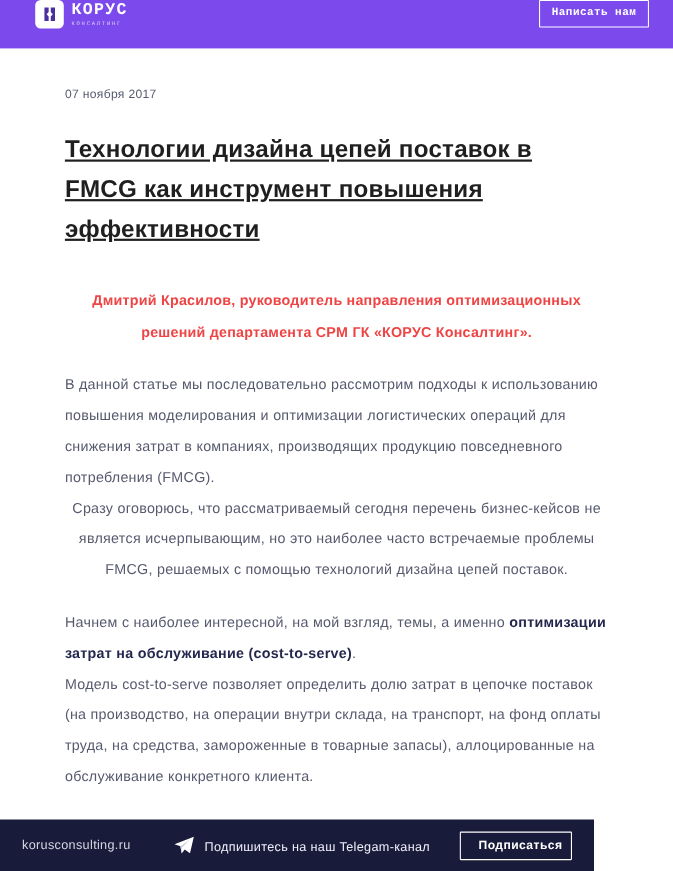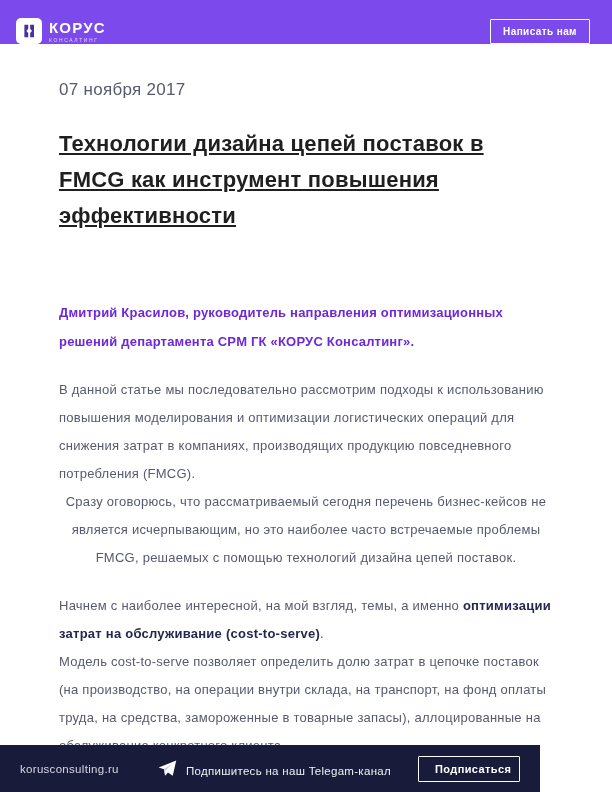--- a/index.html
+++ b/index.html
@@ -9,22 +9,23 @@
     font-family: "Liberation Sans", "DejaVu Sans", sans-serif;
     background: #ffffff;
     overflow: hidden;
   }
 
   
   .header {
     height: 44px;
     background: #7b49ec;
     display: flex;
-    align-items: flex-end;
-    padding: 0 22px 0 16px;
+    align-items: flex-start;
+    padding: 0 22px 0 32px;
+    font-family: Liberation Mono, monospace;
   }
   .logo { display: flex; align-items: center; gap: 7px; }
   .logo-mark {
     width: 26px; height: 26px;
     background: #ffffff;
     border-radius: 5px;
     display: flex; align-items: center; justify-content: center;
     flex-shrink: 0;
   }
   .logo-text { display: flex; flex-direction: column; line-height: 1; }
@@ -49,39 +50,40 @@
     width: 100px;
     text-align: center;
     cursor: pointer;
     border-radius: 1px;
   }
 
   
   .content { padding: 36px 59px 0 59px; }
   .date {
     color: #575a6e;
-    font-size: 17px;
+    font-size: 11px;
     letter-spacing: 0.3px;
   }
   .title {
     margin-top: 26px;
     color: #1f1f1f;
     font-size: 22px;
     line-height: 36px;
     font-weight: bold;
     letter-spacing: 0.2px;
     text-decoration: underline;
   }
   .author {
-    margin-top: 64px;
-    color: #6d28d9;
+    margin-top: 32px;
+    color: #ef4444;
     font-size: 13px;
     line-height: 29px;
     font-weight: bold;
     letter-spacing: 0.2px;
+    text-align: center;
   }
   .body-text p {
     color: #575a6e;
     font-size: 13px;
     line-height: 28px;
     letter-spacing: 0.25px;
   }
   .p1 { margin-top: 20px; }
   .p2 { margin-top: 0; text-align: center; }
   .p3 { margin-top: 20px; }

